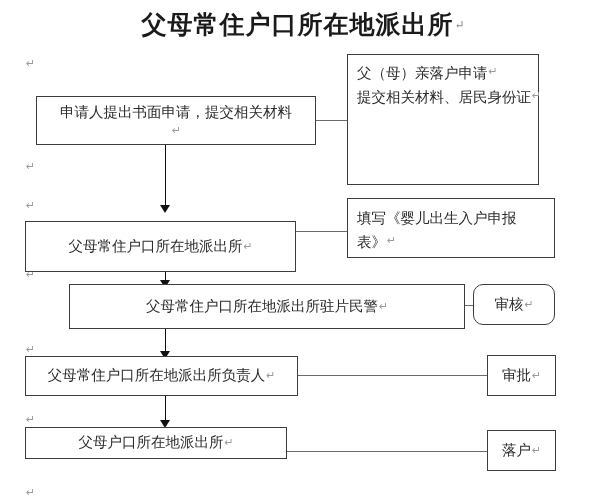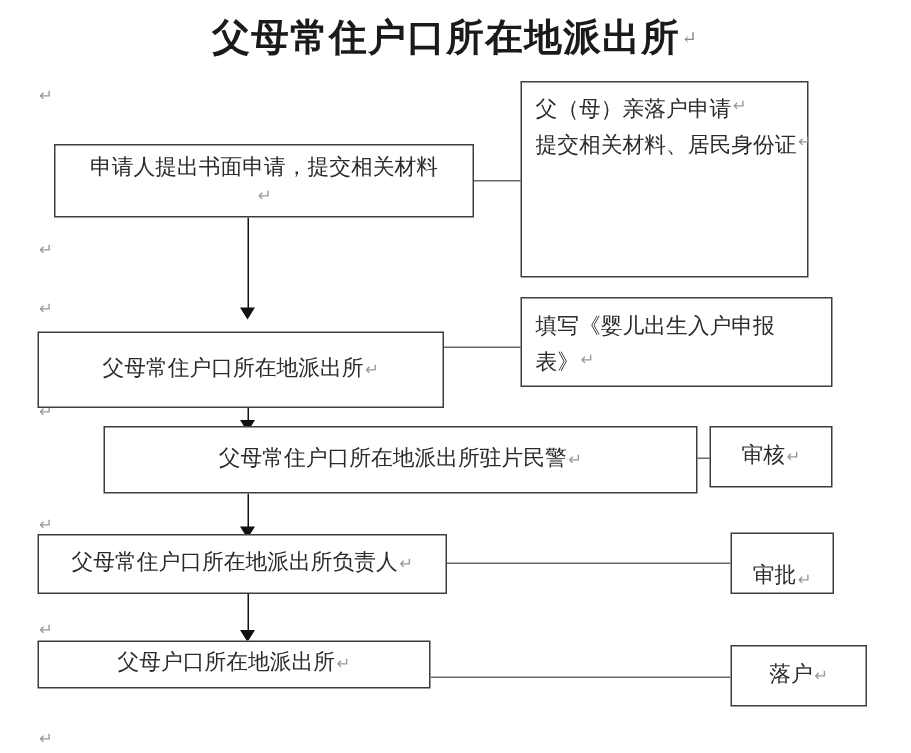--- a/index.html
+++ b/index.html
@@ -169,28 +169,28 @@
   <div class="box box-multiline" style="left:347px; top:54px; width:192px; height:131px;">
     <span class="line"><span>父（母）亲落户申请</span><span class="pilcrow-mark">↵</span></span>
     <span class="line"><span>提交相关材料、居民身份证</span><span class="pilcrow-mark">↵</span></span>
   </div>
 
   <div class="box box-multiline" style="left:347px; top:198px; width:208px; height:60px; padding-top:8px;">
     <span class="line">填写《婴儿出生入户申报</span>
     <span class="line"><span>表》</span><span class="pilcrow-mark">↵</span></span>
   </div>
 
-  <div class="box" style="left:473px; top:284px; width:82px; height:41px;">
+  <div class="box" style="left:473px; top:284px; width:82px; height:41px;border-radius:10px;">
     <span>审核</span>
       <span class="pilcrow-mark">↵</span>
   </div>
 
-  <div class="box" style="left:487px; top:355px; width:69px; height:41px;align-items:flex-end;">
+  <div class="box" style="left:487px; top:355px; width:69px; height:41px;">
     <span>审批</span>
       <span class="pilcrow-mark">↵</span>
   </div>
 
-  <div class="box" style="left:487px; top:430px; width:91px; height:41px;">
+  <div class="box" style="left:487px; top:430px; width:69px; height:41px;">
     <span>落户</span>
       <span class="pilcrow-mark">↵</span>
   </div>
 
 </div>
 
 </body></html>

